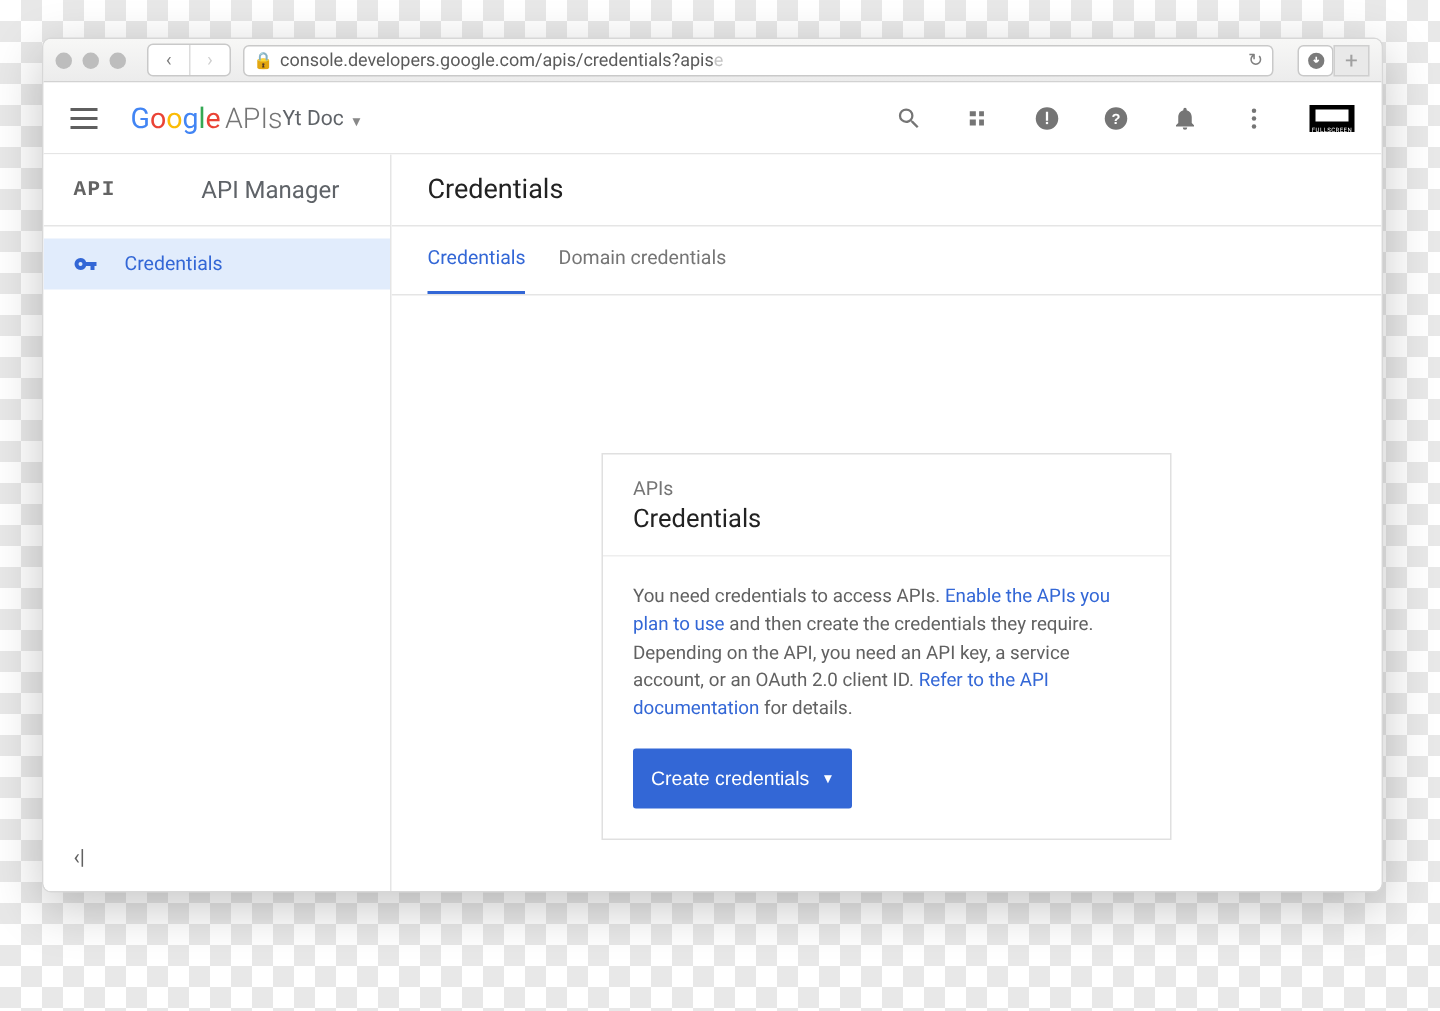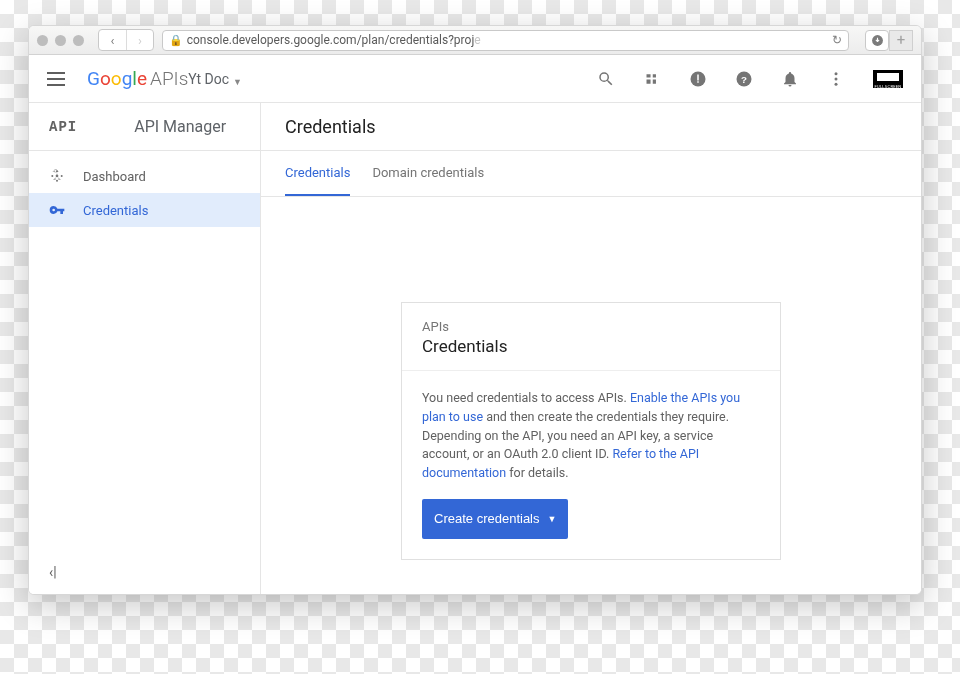--- a/index.html
+++ b/index.html
@@ -107,21 +107,21 @@
       <div class="dot"></div>
       <div class="dot"></div>
     </div>
     <div class="navbtns">
       <div>‹</div>
       <div class="fwd">›</div>
     </div>
     <div class="addrbar">
       <span class="lock">🔒</span>
       <span class="url">console.developers.google.com</span>
-      <span class="url">/plan/credentials?proj</span>
+      <span class="url">/apis/credentials?apis</span>
       <span class="fade">e</span>
       <span class="reload">↻</span>
     </div>
     <div class="circlebtn">
       <svg viewBox="0 0 24 24">
           <circle cx="12" cy="12" r="10" fill="#7b7b7b"></circle>
           <path d="M12 7v7m0 0l-3-3m3 3l3-3" stroke="#fff" stroke-width="2" fill="none"></path>
         </svg>
     </div>
     <div class="plusbox">+</div>
@@ -188,33 +188,20 @@
     </div>
   </div>
 
   <div class="body">
     <div class="sidebar">
       <div class="sbtitle">
         <span class="apiicon">API</span>
         <span class="txt">API Manager</span>
       </div>
       <div class="sblist">
-        <div class="sbitem">
-          <span class="micon">
-              <svg viewBox="0 0 24 24">
-                <path d="M12 2l-2 5 5-2-5-2 2 5-2-5-5 2 5 2-2-5zM12 8l2 4-4 0 2-4zM10 14l-4 4 4 0 0-4zM14 14l0 4 4 0-4-4z" opacity=".6"></path>
-                <circle cx="12" cy="12" r="2"></circle>
-                <circle cx="5" cy="12" r="1.5"></circle>
-                <circle cx="19" cy="12" r="1.5"></circle>
-                <circle cx="12" cy="5" r="1.5"></circle>
-                <circle cx="12" cy="19" r="1.5"></circle>
-              </svg>
-            </span>
-          <span>Dashboard</span>
-        </div>
         <div class="sbitem active">
           <span class="micon">
               <svg viewBox="0 0 24 24">
                 <path d="M12.65 10A5.99 5.99 0 007 6a6 6 0 100 12 5.99 5.99 0 005.65-4H17v4h4v-4h2v-4H12.65zM7 14a2 2 0 110-4 2 2 0 010 4z"></path>
               </svg>
             </span>
           <span>Credentials</span>
         </div>
       </div>
       <div class="collapse">‹|</div>

